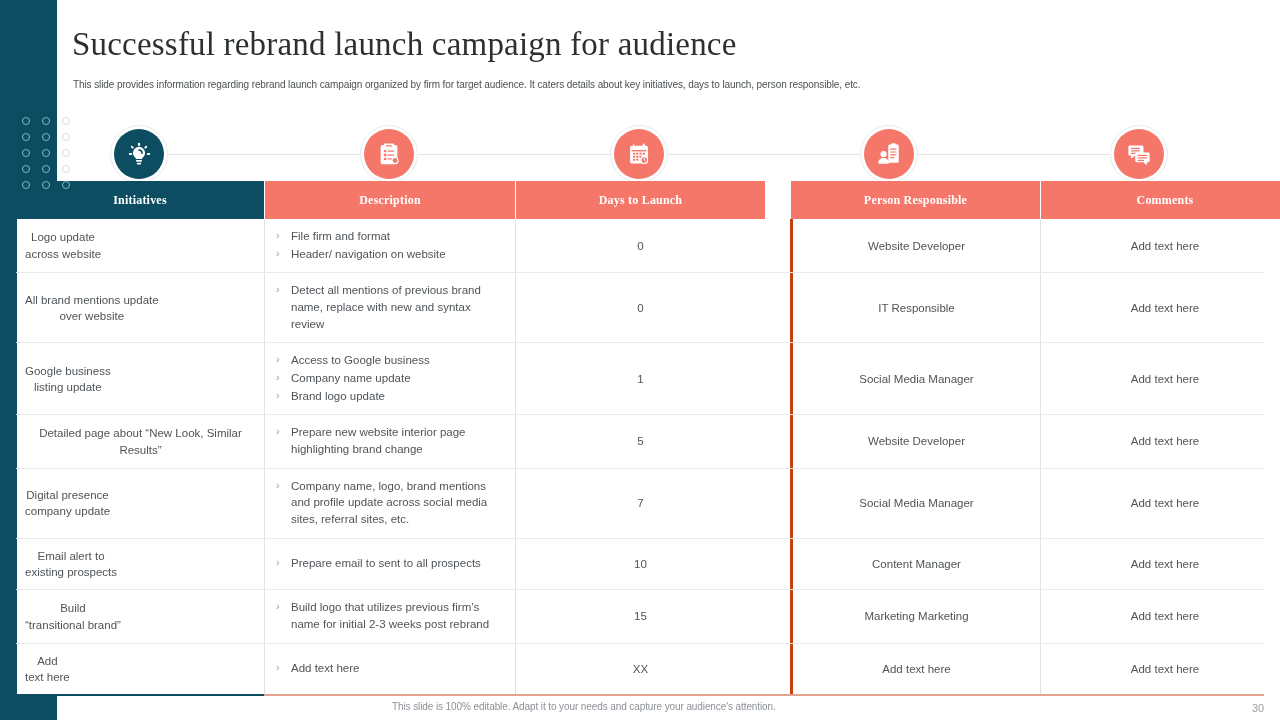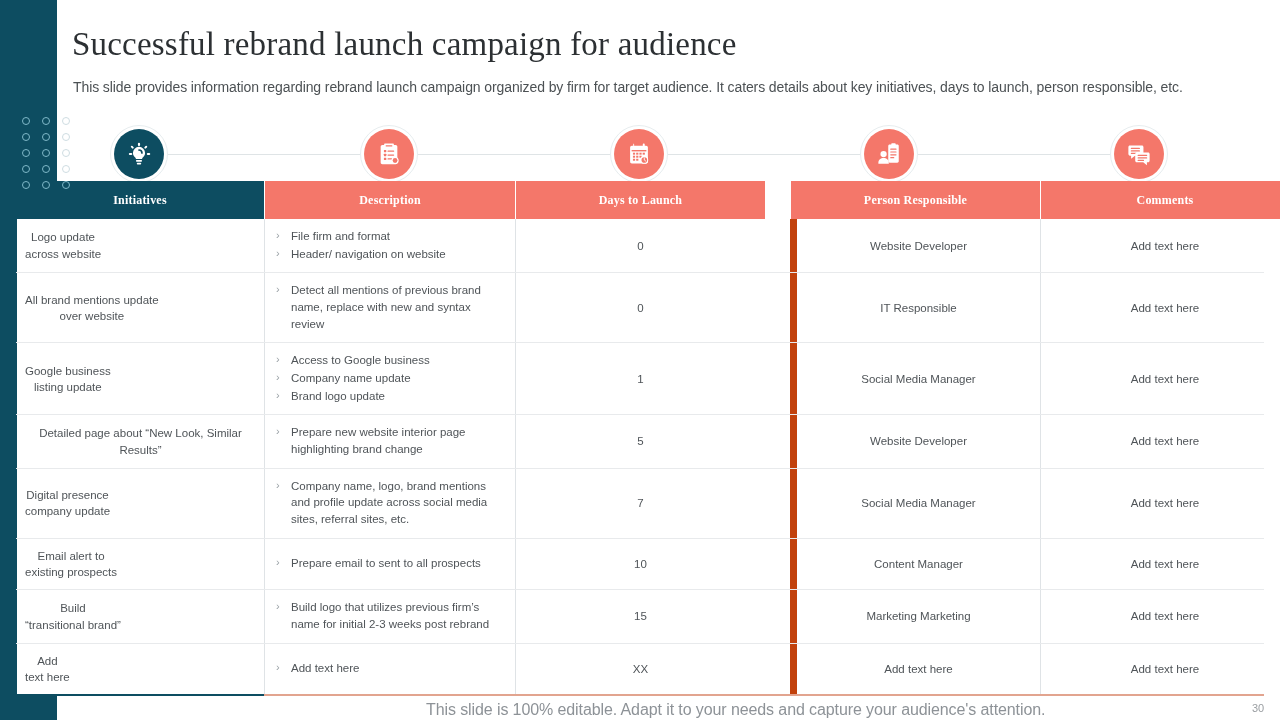--- a/index.html
+++ b/index.html
@@ -45,21 +45,21 @@
     font-family: "Liberation Serif", serif;
     font-size: 33px;
     font-weight: 400;
     color: #2c3033;
     letter-spacing: 0.2px;
     white-space: nowrap;
   }
   .subtitle {
     position: absolute; left: 73px; top: 79px;
     width: 1120px;
-    font-size: 14px;
+    font-size: 10px;
     color: #4c5154;
     letter-spacing: -0.1px;
     white-space: nowrap;
   }
 
   
   .timeline {
     position: absolute; left: 110px; top: 125px;
     width: 1060px; height: 60px;
   }
@@ -122,21 +122,21 @@
     padding: 9px 8px;
     display: flex; align-items: center;
     line-height: 1.42;
   }
   .brow .c0 {
     text-align: center;
     border-left: 1.4px solid #0d4d61;
   }
   .brow .c1 { border-left: 1px solid #dfe3e6; }
   .brow .c2 { border-left: 1px solid #dfe3e6; justify-content: center; text-align: center; }
-  .brow .c3 { border-left: 7px solid #c2410c; justify-content: center; text-align: left; }
+  .brow .c3 { border-left: 3px solid #c2410c; justify-content: center; text-align: left; }
   .brow .c4 { border-left: 1px solid #dfe3e6; justify-content: center; text-align: center; }
 
   .bullets { width: 100%; }
   .bullet {
     display: flex; align-items: flex-start;
     margin: 0 0 1px 0;
   }
   .bullet .chev {
     flex: 0 0 18px;
     color: #9aa1a6;
@@ -151,22 +151,22 @@
     line-height: 1.45;
   }
 
   
   .tbl-bottom { display: flex; width: 1248px; }
   .tbl-bottom .seg0 { width: 248px; height: 1.6px; background: #0d4d61; }
   .tbl-bottom .seg1 { width: 1000px; height: 1.6px; background: #e2a48f; }
 
   
   .footer-note {
-    position: absolute; left: 426px; top: 701px;
-    font-size: 16px;
+    position: absolute; left: 392px; top: 701px;
+    font-size: 10px;
     color: #8d9297;
     letter-spacing: -0.1px;
     white-space: nowrap;
   }
   .page-num {
     position: absolute; left: 1252px; top: 702px;
     font-size: 11px;
     color: #9a9ea2;
   }
 </style>

